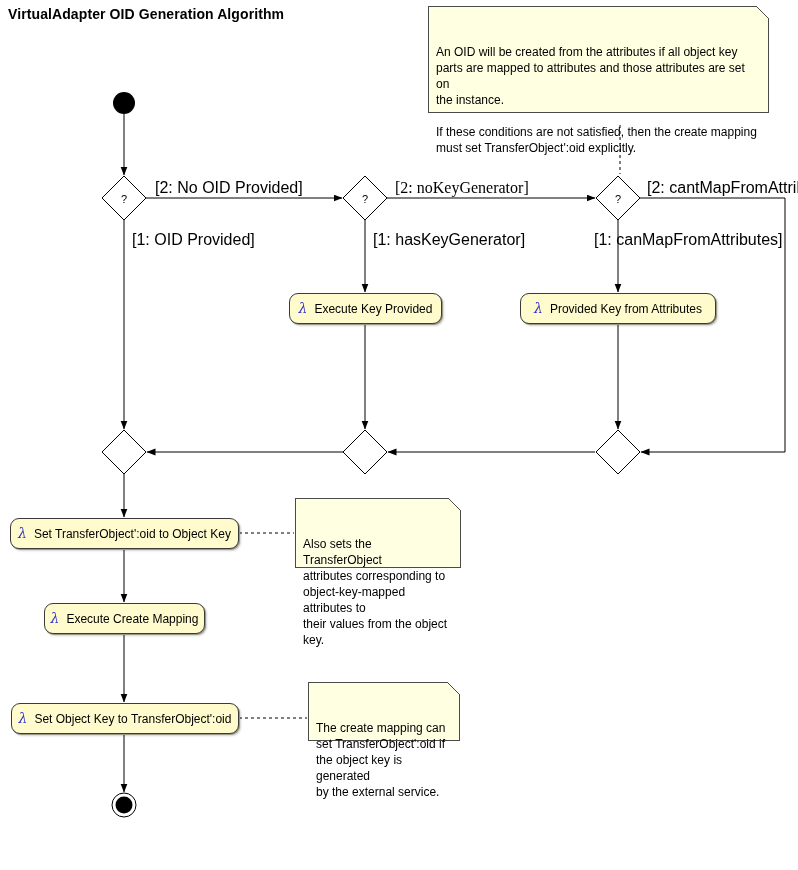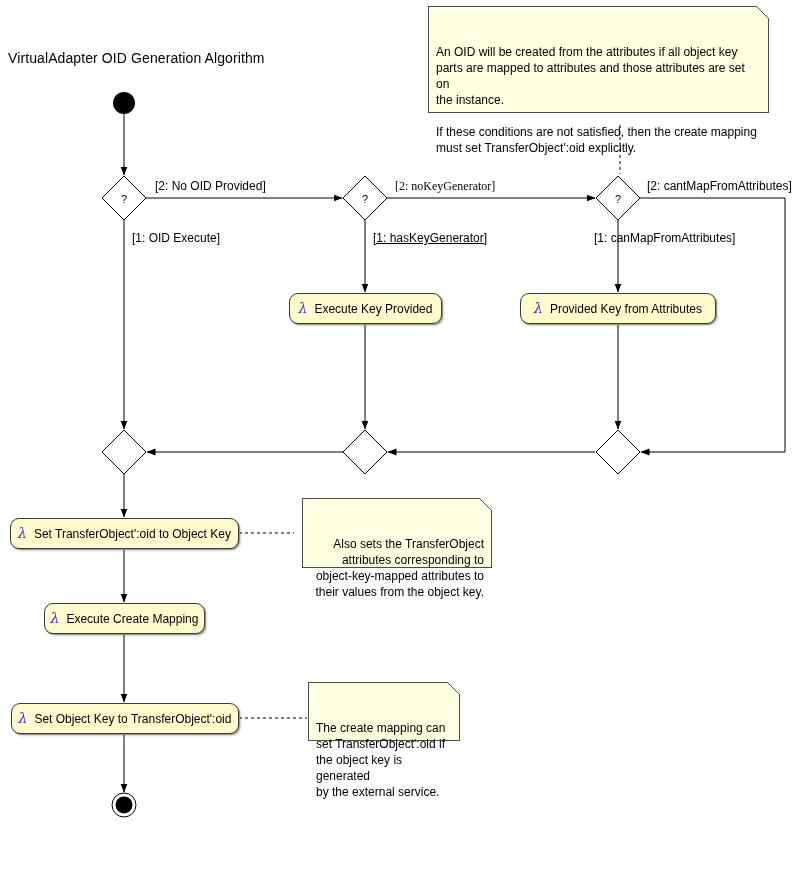--- a/index.html
+++ b/index.html
@@ -15,24 +15,23 @@
   }
   #wires {
     position: absolute;
     left: 0; top: 0;
     z-index: 1;
   }
   .title {
     position: absolute;
     left: 8px; top: 6px;
     font-size: 14px;
-    font-weight: normal;
+    font-weight: bold;
     z-index: 3;
     letter-spacing: 0.1px;
-    margin-top: 44px;
   }
   .note {
     position: absolute;
     background: #FFFFE1;
     border: 1px solid #4a4a4a;
     padding: 5px 7px;
     font-size: 12px;
     line-height: 16px;
     white-space: pre-line;
     z-index: 2;
@@ -60,21 +59,21 @@
     color: #3333CC;
     font-family: "DejaVu Serif", serif;
     font-style: italic;
     font-size: 14px;
     line-height: 1;
     position: relative;
     top: -1px;
   }
   .edge-label {
     position: absolute;
-    font-size: 12px;
+    font-size: 16px;
     white-space: nowrap;
     z-index: 2;
     text-align: right;
   }
   .qmark {
     font-size: 11px;
     font-family: "Liberation Sans", sans-serif;
   }
 </style>
 </head>
@@ -135,21 +134,21 @@
       <path d="M0,0 L13,13" stroke="#4a4a4a" fill="none"></path>
     </svg>
     <div>An OID will be created from the attributes if all object key
 parts are mapped to attributes and those attributes are set on
 the instance.
 
 If these conditions are not satisfied, then the create mapping
 must set TransferObject':oid explicitly.</div>
   </div>
 
-  <div class="note" style="left:302px; top:498px; width:190px; height:70px;text-align:right;">
+  <div class="note" style="left:295px; top:498px; width:166px; height:70px;">
     <svg class="fold" width="13" height="13">
       <polygon points="0,0 13,0 13,13" fill="#ffffff"></polygon>
       <path d="M0,0 L13,13" stroke="#4a4a4a" fill="none"></path>
     </svg>
     <div>Also sets the TransferObject
 attributes corresponding to
 object-key-mapped attributes to
 their values from the object key.</div>
   </div>
 
@@ -183,19 +182,19 @@
     <span class="lambda">λ</span>
     <span>Execute Create Mapping</span>
   </div>
 
   <div class="activity" style="left:11px; top:703px; width:228px; height:31px;">
     <span class="lambda">λ</span>
     <span>Set Object Key to TransferObject':oid</span>
   </div>
 
   <span class="edge-label" style="left:155px; top:179px;">[2: No OID Provided]</span>
-  <span class="edge-label" style="left:132px; top:231px;">[1: OID Execute]</span>
+  <span class="edge-label" style="left:132px; top:231px;">[1: OID Provided]</span>
   <span class="edge-label" style="left:395px; top:179px;font-family:Liberation Serif, serif;">[2: noKeyGenerator]</span>
-  <span class="edge-label" style="left:373px; top:231px;text-decoration:underline;">[1: hasKeyGenerator]</span>
+  <span class="edge-label" style="left:373px; top:231px;">[1: hasKeyGenerator]</span>
   <span class="edge-label" style="left:647px; top:179px;">[2: cantMapFromAttributes]</span>
   <span class="edge-label" style="left:594px; top:231px;">[1: canMapFromAttributes]</span>
 
 </div>
 
 </body></html>

